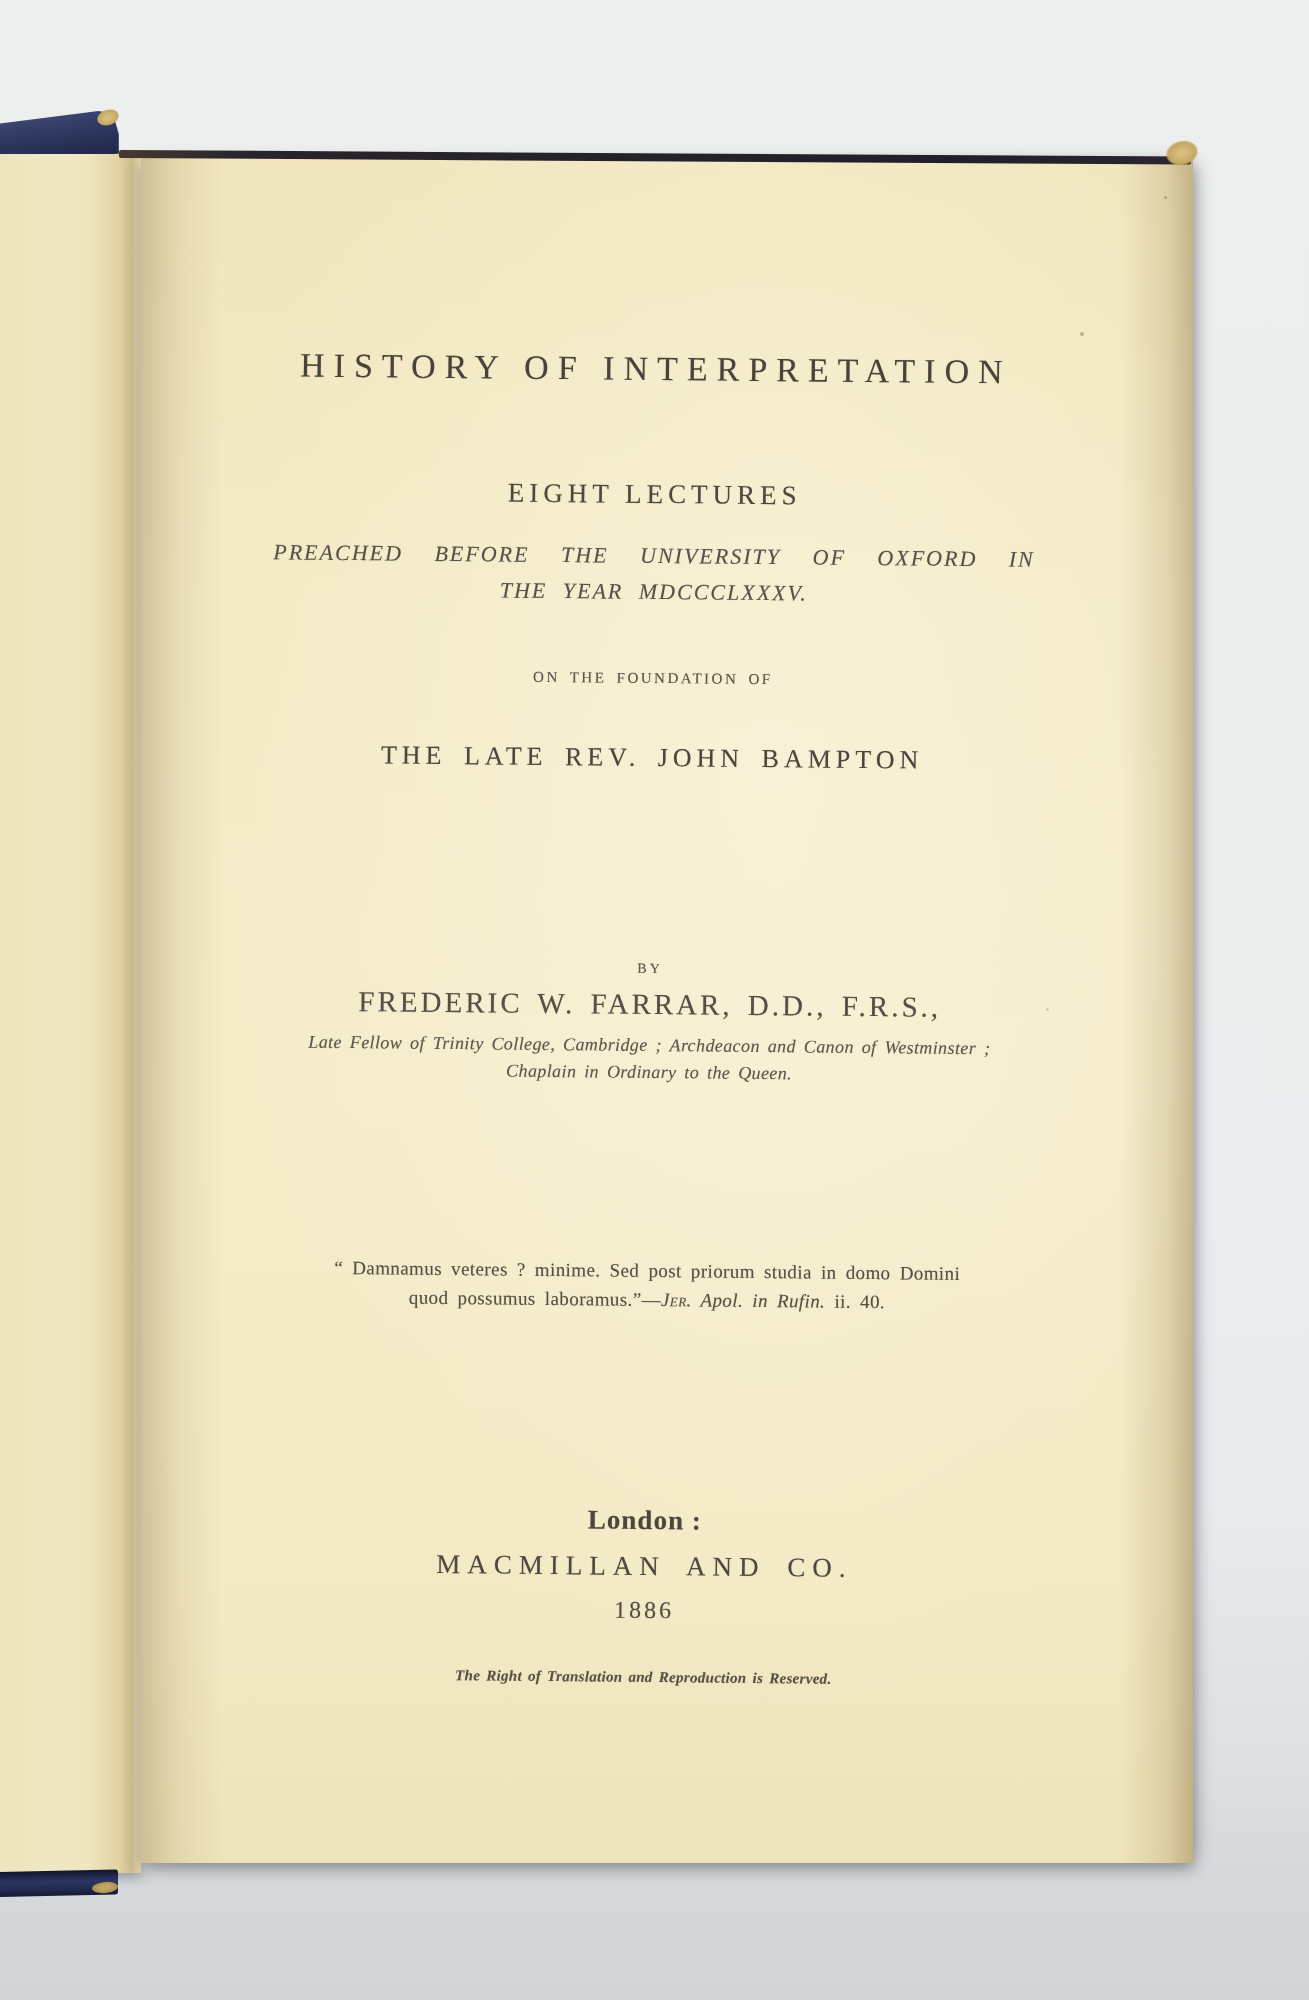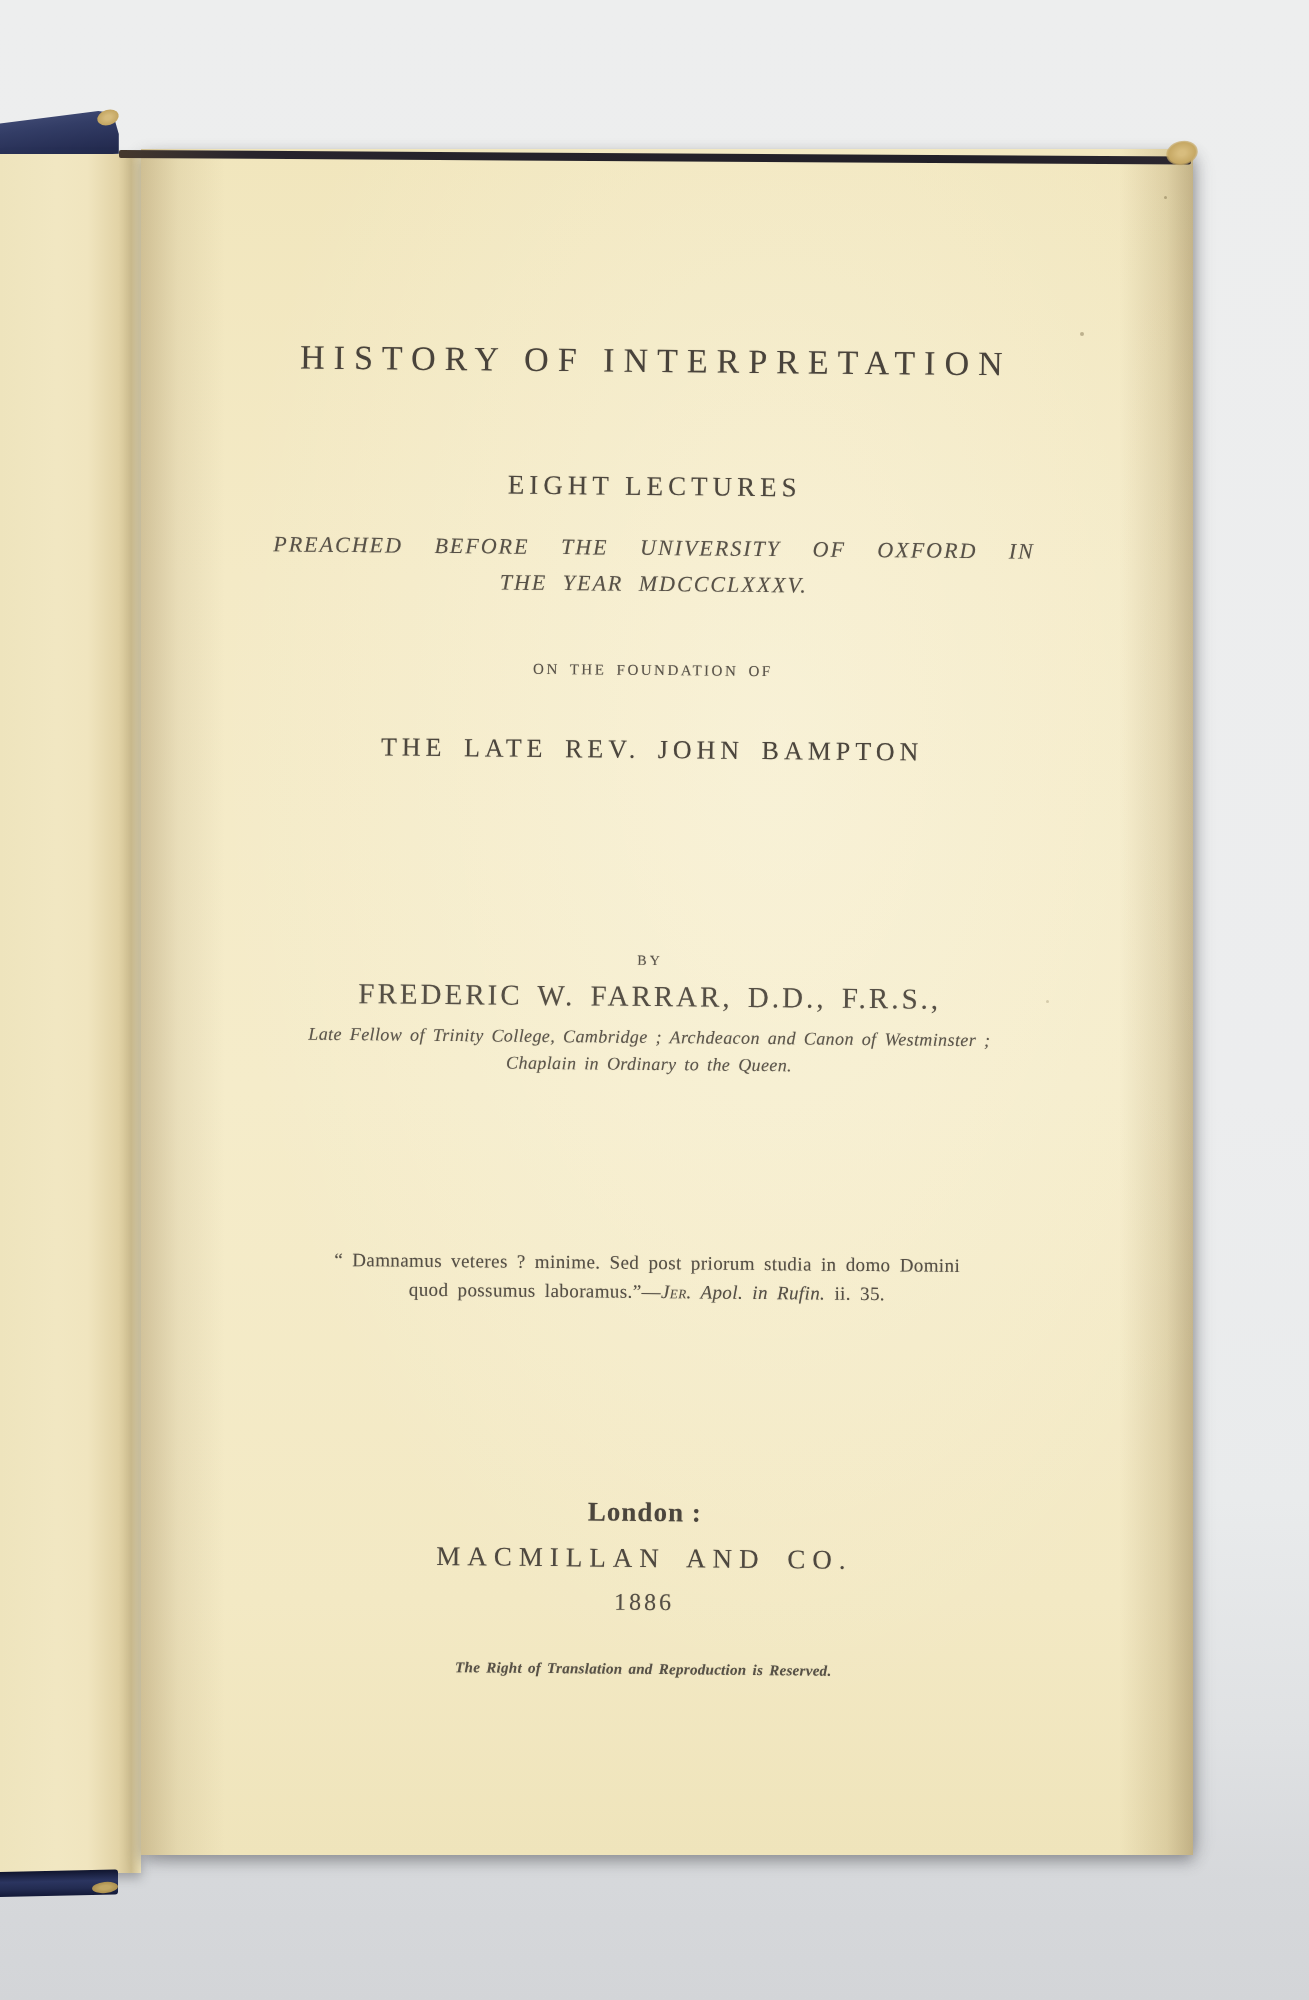--- a/index.html
+++ b/index.html
@@ -47,21 +47,21 @@
     border-radius:50%;transform:rotate(-14deg);
   }
 
   
   .left-page{
     position:absolute;left:0;top:154px;width:141px;height:1719px;
     background:linear-gradient(90deg,#eee4bd 0%,#f1e7c2 40%,#f0e5bf 62%,#e2d3a6 84%,#cdbd8f 93%,#e2d5ab 98%,#eadfb6 100%);
     box-shadow:0 5px 10px rgba(70,72,78,0.40);
   }
   .title-page{
-    position:absolute;left:141px;top:149px;width:1052px;height:1706px;
+    position:absolute;left:141px;top:157px;width:1052px;height:1706px;
     background:
       radial-gradient(ellipse at 60% 35%,rgba(255,253,242,0.35),rgba(255,255,255,0) 62%),
       linear-gradient(90deg,rgba(128,100,50,0.30) 0%,rgba(128,100,50,0.10) 3.5%,rgba(128,100,50,0) 8%),
       linear-gradient(90deg,rgba(0,0,0,0) 93%,rgba(150,124,66,0.22) 97.5%,rgba(118,92,42,0.38) 100%),
       linear-gradient(180deg,#f1e6bd 0%,#f4eac6 25%,#f5ecca 55%,#f3e9c4 85%,#efe4bb 100%);
     box-shadow:0 6px 14px rgba(70,72,78,0.45),10px 4px 18px -8px rgba(70,72,78,0.30);
   }
 
   
   .speck{position:absolute;border-radius:50%;background:rgba(108,92,58,0.40);}
@@ -115,21 +115,21 @@
       <div class="line l-subtitle">EIGHT LECTURES</div>
       <div class="line l-occ1">PREACHED BEFORE THE UNIVERSITY OF OXFORD IN</div>
       <div class="line l-occ2">THE YEAR MDCCCLXXXV.</div>
       <div class="line l-foundation">ON THE FOUNDATION OF</div>
       <div class="line l-founder">THE LATE REV. JOHN BAMPTON</div>
       <div class="line l-by">BY</div>
       <div class="line l-author">FREDERIC W. FARRAR, D.D., F.R.S.,</div>
       <div class="line l-cred1">Late Fellow of Trinity College, Cambridge ; Archdeacon and Canon of Westminster ;</div>
       <div class="line l-cred2">Chaplain in Ordinary to the Queen.</div>
       <div class="line l-epi1">“ Damnamus veteres ? minime.  Sed post priorum studia in domo Domini</div>
-      <div class="line l-epi2"><span>quod possumus laboramus.”—</span><span class="sc">Jer.</span><span class="it"> Apol. in Rufin.</span><span> ii. 35.</span></div>
+      <div class="line l-epi2"><span>quod possumus laboramus.”—</span><span class="sc">Jer.</span><span class="it"> Apol. in Rufin.</span><span> ii. 40.</span></div>
       <div class="line l-city">London :</div>
       <div class="line l-pub">MACMILLAN AND CO.</div>
       <div class="line l-year">1886</div>
       <div class="line l-rights">The Right of Translation and Reproduction is Reserved.</div>
     </div>
     <div class="speck s3"></div>
   </div>
 
   <div class="top-edge-line"></div>
   <div class="corner-wear-tr"></div>

